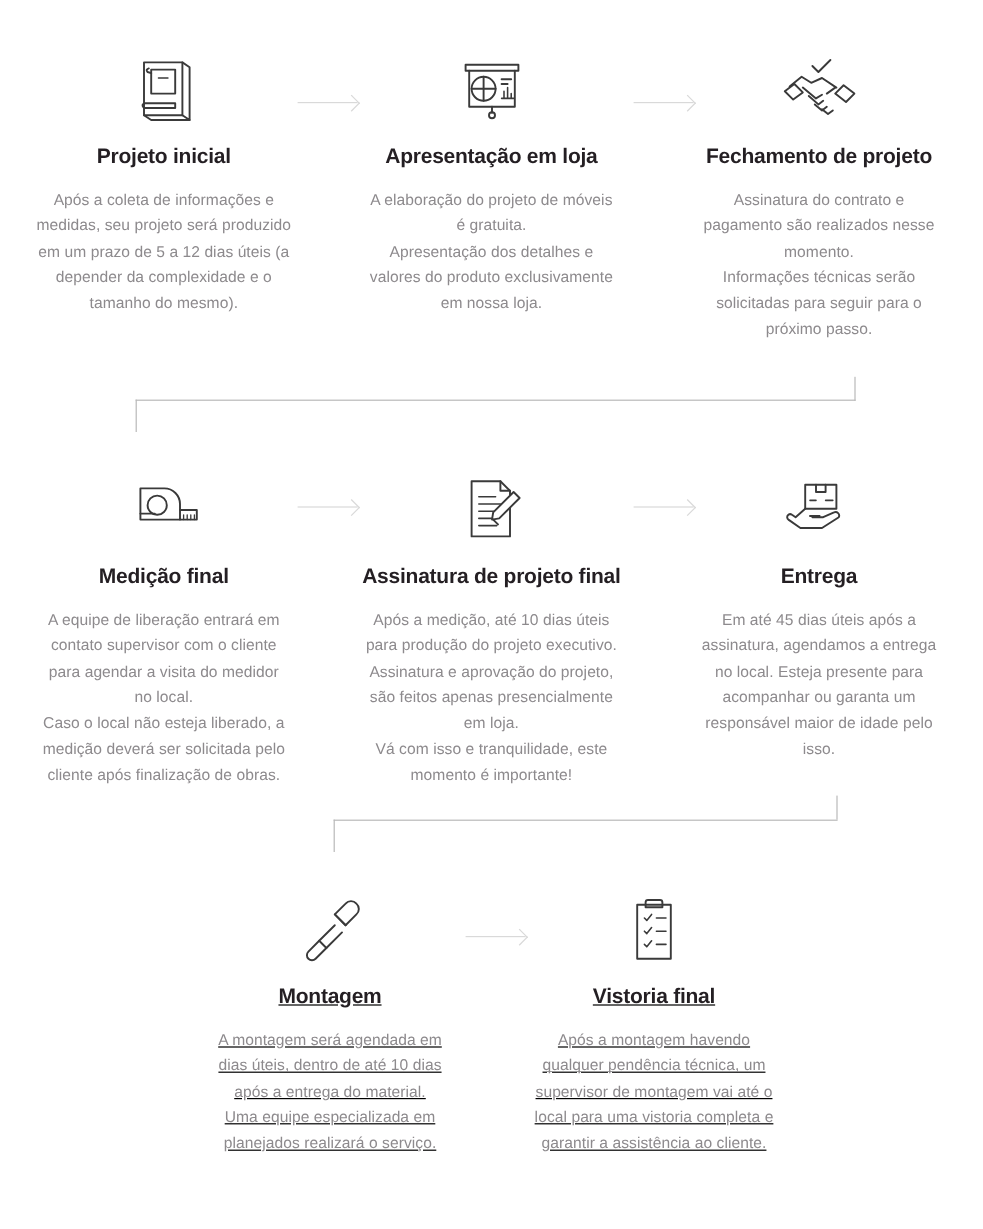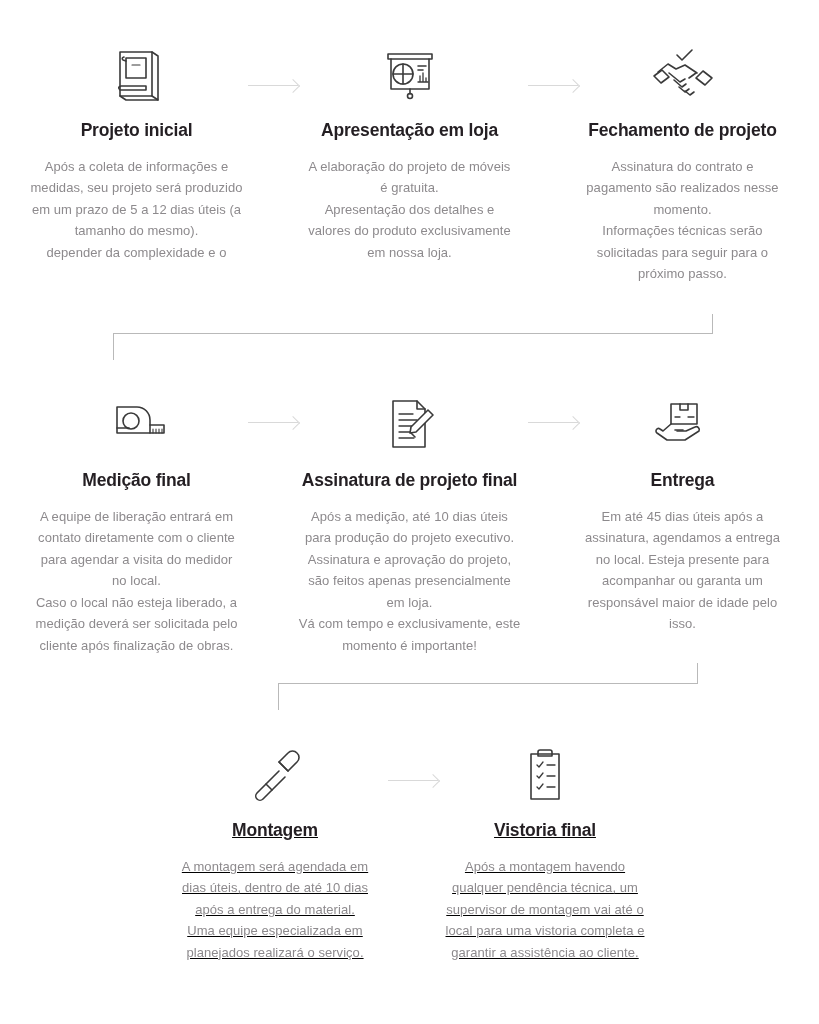--- a/index.html
+++ b/index.html
@@ -131,22 +131,22 @@
           <path d="M14 11 q-3 1 -1 3 l3 1"></path>
           <path d="M22 19 h8" stroke-width="1.1"></path>
           <path d="M11 40 q-4 1 -1 4 h26 v-4 z"></path>
         </svg>
       </div>
       <div class="card-title">Projeto inicial</div>
       <div class="card-body">
         <div>Após a coleta de informações e</div>
         <div>medidas, seu projeto será produzido</div>
         <div>em um prazo de 5 a 12 dias úteis (a</div>
+        <div>depender da complexidade e o</div>
         <div>tamanho do mesmo).</div>
-        <div>depender da complexidade e o</div>
       </div>
     </div>
 
     <div class="card">
       <div class="card-icon">
         <svg width="56" height="58" viewBox="0 0 56 58" fill="none" stroke="#3a3a3a" stroke-width="1.6" stroke-linecap="round" stroke-linejoin="round">
           <path d="M6 8 h44 v5 h-44 z"></path>
           <path d="M9 13 v30 h38 v-30"></path>
           <circle cx="21" cy="28" r="10"></circle>
           <path d="M21 18 v20 M11 28 h20"></path>
@@ -215,21 +215,21 @@
           <path d="M11 8 h20 a13 13 0 0 1 13 13 v13 h-33 z"></path>
           <circle cx="25" cy="22" r="8"></circle>
           <path d="M11 29 h12"></path>
           <path d="M44 26 h14 v8 h-14"></path>
           <path d="M47 30 v4 M50 30 v4 M53 30 v4 M56 30 v4" stroke-width="1.1"></path>
         </svg>
       </div>
       <div class="card-title">Medição final</div>
       <div class="card-body">
         <div>A equipe de liberação entrará em</div>
-        <div>contato diretamente com o cliente</div>
+        <div>contato supervisor com o cliente</div>
         <div>para agendar a visita do medidor</div>
         <div>no local.</div>
         <div>Caso o local não esteja liberado, a</div>
         <div>medição deverá ser solicitada pelo</div>
         <div>cliente após finalização de obras.</div>
       </div>
     </div>
 
     <div class="card">
       <div class="card-icon">
@@ -241,21 +241,21 @@
           <path d="M27 37 l4 4"></path>
         </svg>
       </div>
       <div class="card-title">Assinatura de projeto final</div>
       <div class="card-body">
         <div>Após a medição, até 10 dias úteis</div>
         <div>para produção do projeto executivo.</div>
         <div>Assinatura e aprovação do projeto,</div>
         <div>são feitos apenas presencialmente</div>
         <div>em loja.</div>
-        <div>Vá com tempo e exclusivamente, este</div>
+        <div>Vá com isso e tranquilidade, este</div>
         <div>momento é importante!</div>
       </div>
     </div>
 
     <div class="card">
       <div class="card-icon">
         <svg width="56" height="56" viewBox="0 0 56 56" fill="none" stroke="#3a3a3a" stroke-width="1.6" stroke-linecap="round" stroke-linejoin="round">
           <path d="M16 7 h26 v20 h-26 z"></path>
           <path d="M25 7 v6 h8 v-6"></path>
           <path d="M20 20 h5 M33 20 h6" stroke-width="1.3"></path>

